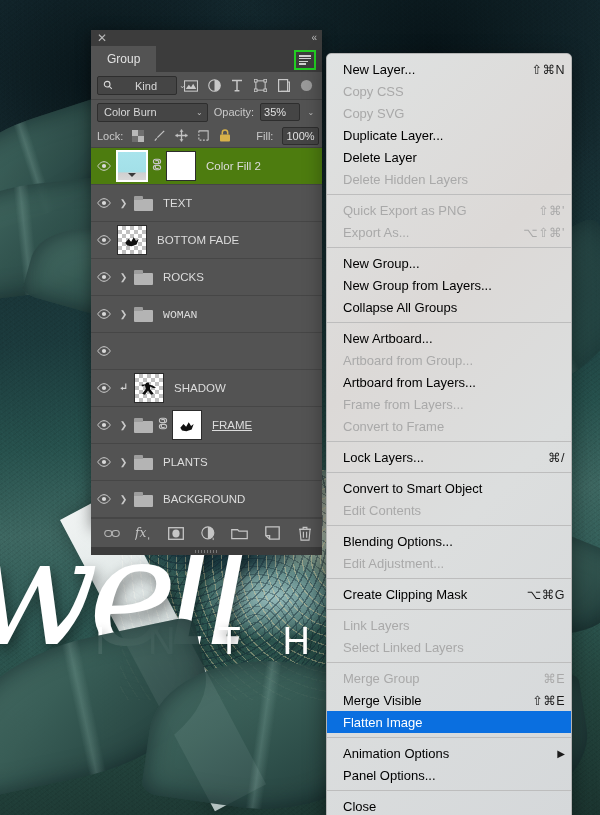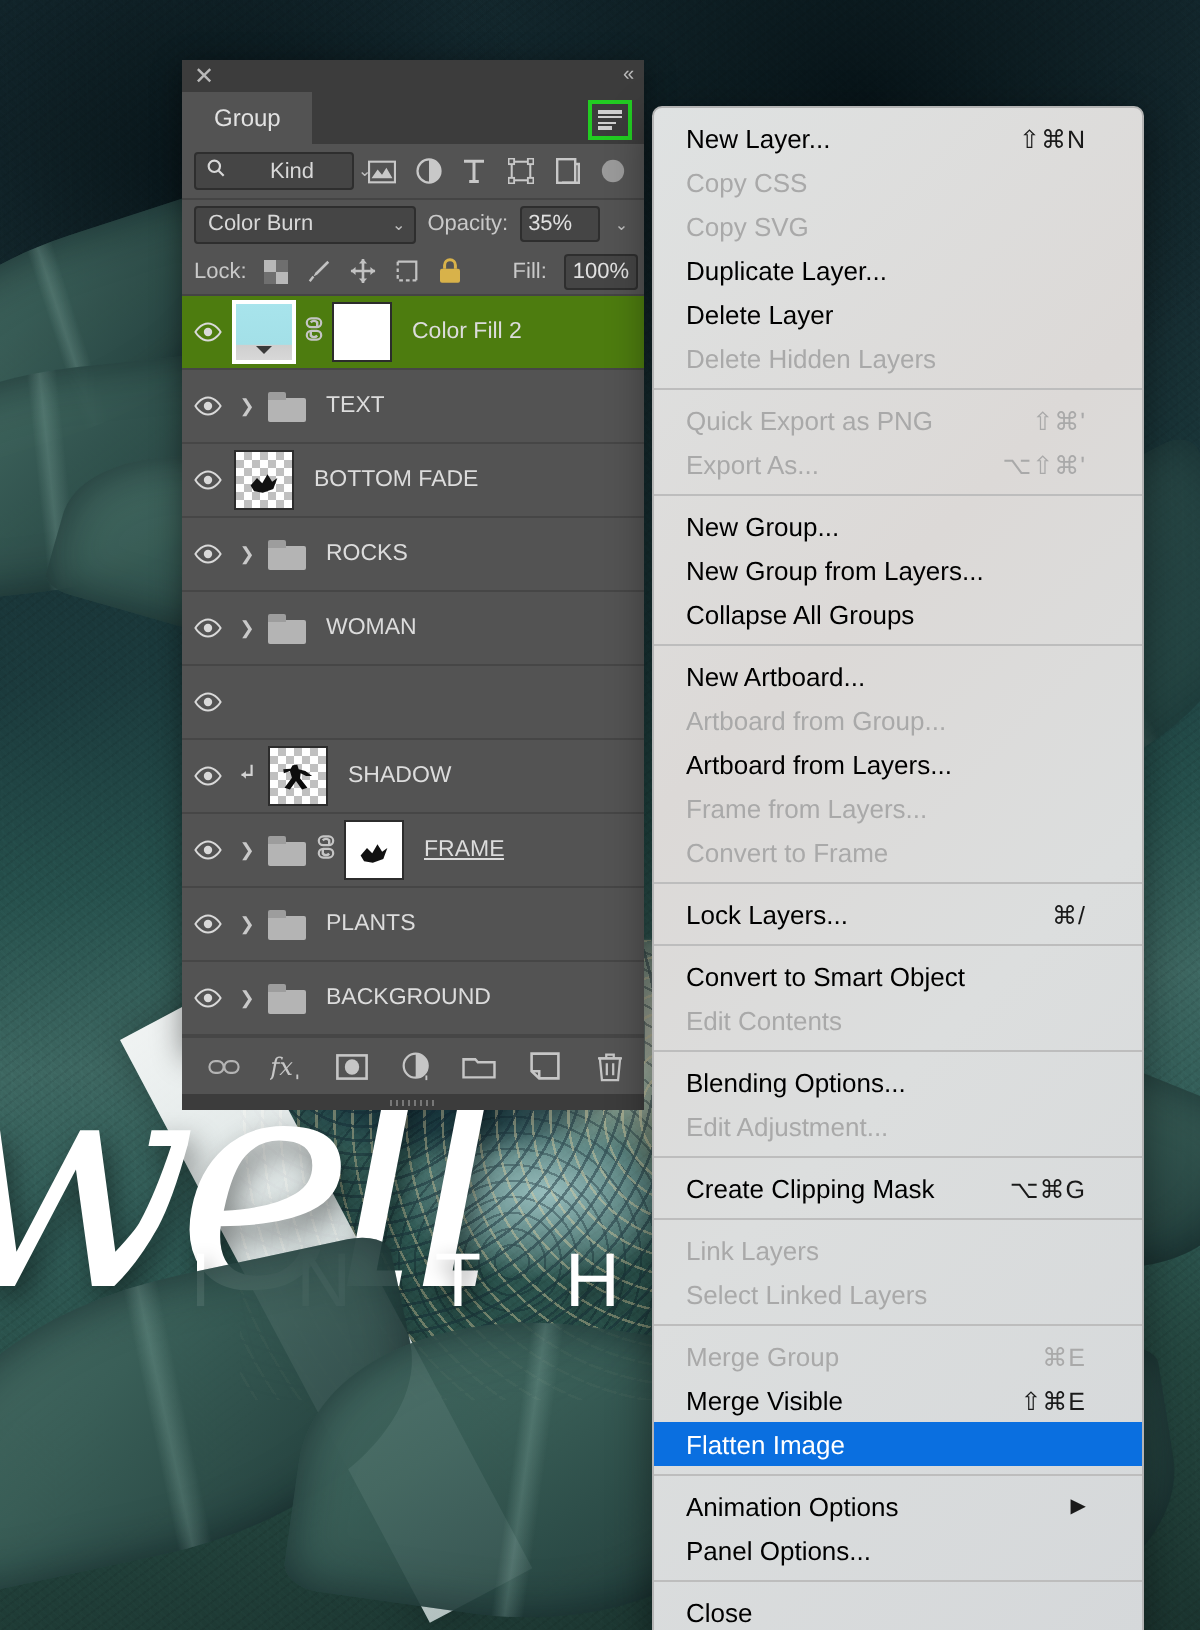--- a/index.html
+++ b/index.html
@@ -216,21 +216,21 @@
   
   .ctxmenu {
     position:absolute; left:326px; top:53px; width:246px;
     background: linear-gradient(135deg, #dfe2e2 0%, #dcd9d7 35%, #dcdede 60%, #d5d8da 100%);
     border:1px solid #b4b4b4; border-radius:5px;
     box-shadow: 0 6px 22px rgba(0,0,0,.45);
     padding: 4px 0 4px 0;
     font-size:13px; color:#000; overflow:hidden;
   }
   .mi {
-    display:flex; align-items:center; height:22px; padding:0 28px 0 16px;
+    display:flex; align-items:center; height:22px; padding:0 6px 0 16px;
     white-space:nowrap; cursor:default;
   }
   .mi .mlabel { flex:1; }
   .mi .mkey { font-size:12.5px; color:#1a1a1a; letter-spacing:.5px; margin-left:14px; }
   .mi.disabled .mlabel, .mi.disabled .mkey { color:#a9a9a9; }
   .mi.hl { background:#0a6fe0; }
   .mi.hl .mlabel, .mi.hl .mkey { color:#fff; }
   .mi .arrowr { font-size:10px; color:#1a1a1a; margin-left:14px; }
   .msep { height:1px; background:#bdbdbd; margin:4px 0; }
 </style>
@@ -436,21 +436,21 @@
         <div class="layer">
           <div class="eye">
             <svg width="14" height="10" viewBox="0 0 16 11">
               <path d="M8 0.6C3.6 0.6 0.8 5.5 0.8 5.5S3.6 10.4 8 10.4s7.2-4.9 7.2-4.9S12.4 0.6 8 0.6z" fill="none" stroke="#d9d9d9" stroke-width="1.1"></path>
               <circle cx="8" cy="5.5" r="2.4" fill="#d9d9d9"></circle>
             </svg>
           </div>
           <div class="lcontent">
             <span class="disclosure">❯</span>
             <span class="folder-ico"></span>
-            <span class="lname" style="margin-left: 6px;">WOMAN</span>
+            <span class="lname" style="margin-left: 6px; font-family: Liberation Mono, monospace;">WOMAN</span>
           </div>
         </div>
         <div class="layer">
           <div class="eye">
             <svg width="14" height="10" viewBox="0 0 16 11">
               <path d="M8 0.6C3.6 0.6 0.8 5.5 0.8 5.5S3.6 10.4 8 10.4s7.2-4.9 7.2-4.9S12.4 0.6 8 0.6z" fill="none" stroke="#d9d9d9" stroke-width="1.1"></path>
               <circle cx="8" cy="5.5" r="2.4" fill="#d9d9d9"></circle>
             </svg>
           </div>
         </div>

